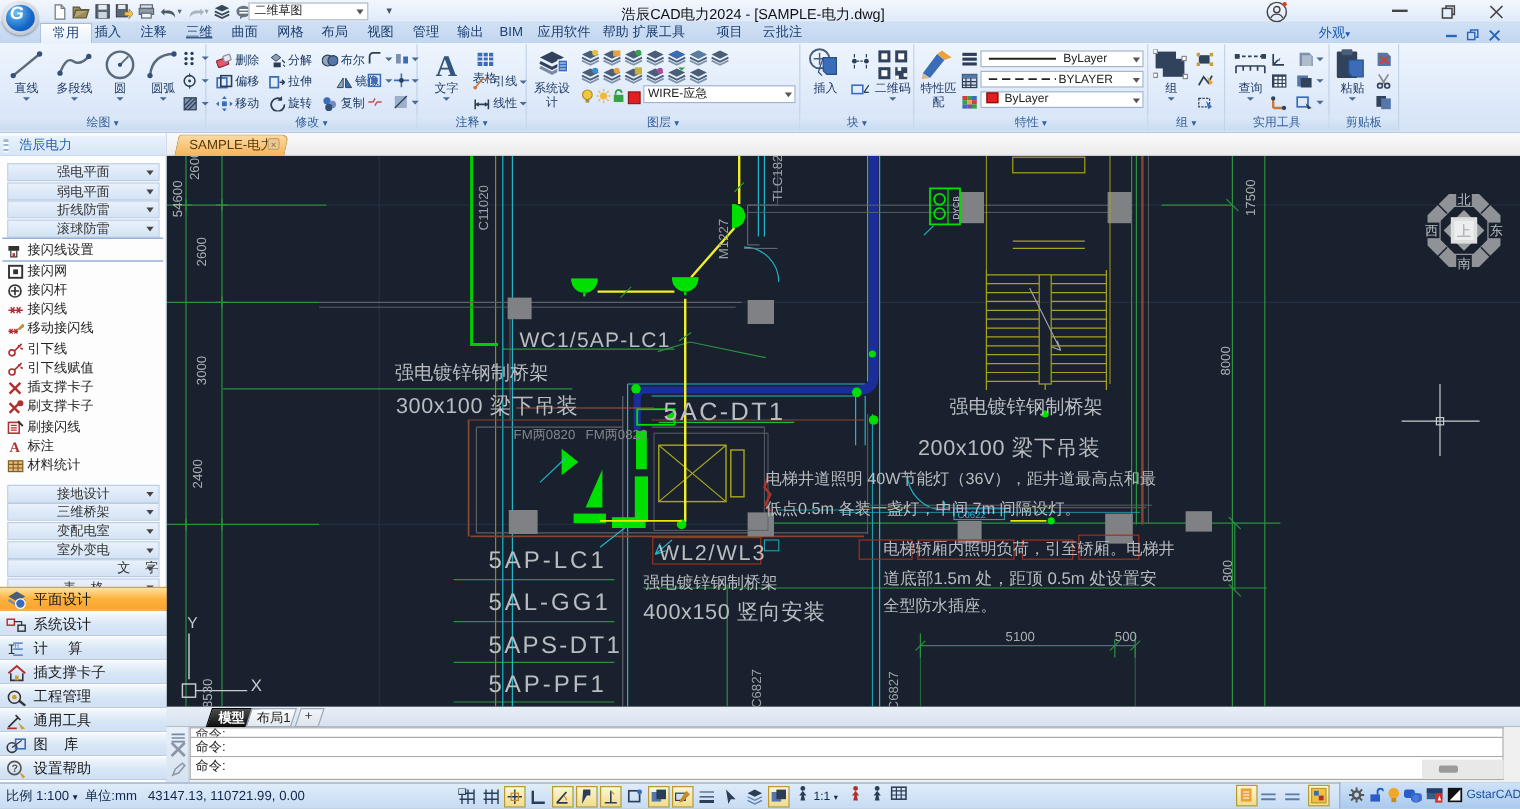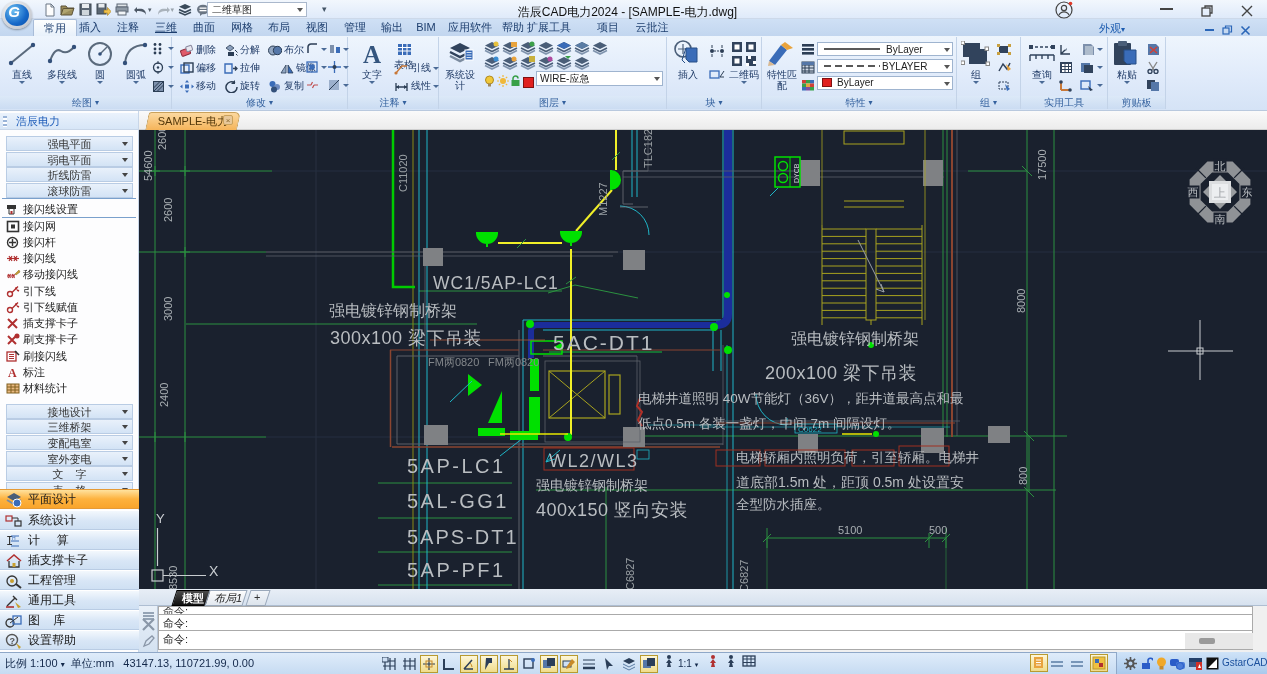--- a/index.html
+++ b/index.html
@@ -848,21 +848,21 @@
       <svg width="15" height="13" viewBox="0 0 15 13">
         <rect x="1" y="2" width="12" height="9" fill="#e8b880" stroke="#806020"></rect>
         <path d="M1,5 h12 M1,8 h12 M5,2 v9 M9,2 v9" stroke="#806020"></path>
       </svg>
       <span class="tx">材料统计</span>
     </div>
     <div class="sb-drop" style="top:404px;">接地设计<div class="da"></div></div>
     <div class="sb-drop" style="top:419px;">三维桥架<div class="da"></div></div>
     <div class="sb-drop" style="top:435px;">变配电室<div class="da"></div></div>
     <div class="sb-drop" style="top:451px;">室外变电<div class="da"></div></div>
-    <div class="sb-drop" style="top:466px;">文&nbsp;&nbsp;&nbsp;&nbsp;字<div class="da"></div></div>
+    <div class="sb-drop" style="top:466px;text-align:right;">文&nbsp;&nbsp;&nbsp;&nbsp;字<div class="da"></div></div>
     <div class="sb-drop" style="top:482px;">表&nbsp;&nbsp;&nbsp;&nbsp;格<div class="da"></div></div>
     <div class="sb-nav orange" style="top:489px;">
       <svg width="18" height="16" viewBox="0 0 18 16">
         <path d="M9,1 16,5 9,9 2,5z" fill="#4a5e78"></path>
         <path d="M2,8 9,12 16,8" fill="none" stroke="#7c8ca0" stroke-width="2"></path>
         <circle cx="12" cy="11" r="4" fill="#3a6cb8" stroke="#fff"></circle>
       </svg>
       <span class="tx">平面设计</span>
     </div>
     <div class="sb-nav" style="top:510px;">
@@ -1178,21 +1178,21 @@
       <text transform="translate(1027,485) rotate(-90)" font-size="11" fill="#a8aeb2" text-anchor="start" font-weight="normal">800</text>
       <text transform="translate(634,590) rotate(-90)" font-size="11" fill="#9aa0a4" text-anchor="start" font-weight="normal">C6827</text>
       <text transform="translate(748,592) rotate(-90)" font-size="11" fill="#9aa0a4" text-anchor="start" font-weight="normal">C6827</text>
     </svg>
   </div>
 
 <div id="modelrow" class="abs"></div>
 <div class="abs" style="left:174px;top:590px;width:40px;height:16px;background:linear-gradient(#4a4a4a,#111);border:1px solid #000;transform:skewX(-18deg);"></div>
 <div class="abs" style="left:182px;top:591px;font-size:11px;color:#fff;font-weight:bold;">模型</div>
 <div class="abs" style="left:207px;top:590px;width:38px;height:16px;background:linear-gradient(#fdfdfd,#e2e8ef);border:1px solid #9aa8ba;transform:skewX(-18deg);"></div>
-<div class="abs" style="left:214px;top:591px;font-size:11px;color:#222;font-style:italic;">布局1</div>
+<div class="abs" style="left:214px;top:591px;font-size:11px;color:#222;">布局1</div>
 <div class="abs" style="left:248px;top:590px;width:20px;height:16px;background:linear-gradient(#f2f5f9,#dde4ec);border:1px solid #9aa8ba;transform:skewX(-18deg);"></div>
 <div class="abs" style="left:254px;top:591px;font-size:11px;color:#333;">+</div>
 
 <div id="cmdpanel" class="abs"></div>
 <div class="abs" style="left:139px;top:606px;width:19px;height:46px;background:linear-gradient(#e9f0f8,#d4e2f1);border-right:1px solid #b8c6d8;"></div>
 <div class="abs" style="left:142px;top:607px;"><svg width="13" height="10">
       <path d="M1,2 h11 M1,5 h11 M1,8 h11" stroke="#7a8aa0" stroke-width="1.4"></path>
     </svg></div>
 <div class="abs" style="left:141px;top:617px;"><svg width="15" height="15">
       <path d="M2,2 L13,13 M13,2 L2,13" stroke="#8a97a8" stroke-width="2.2"></path>

